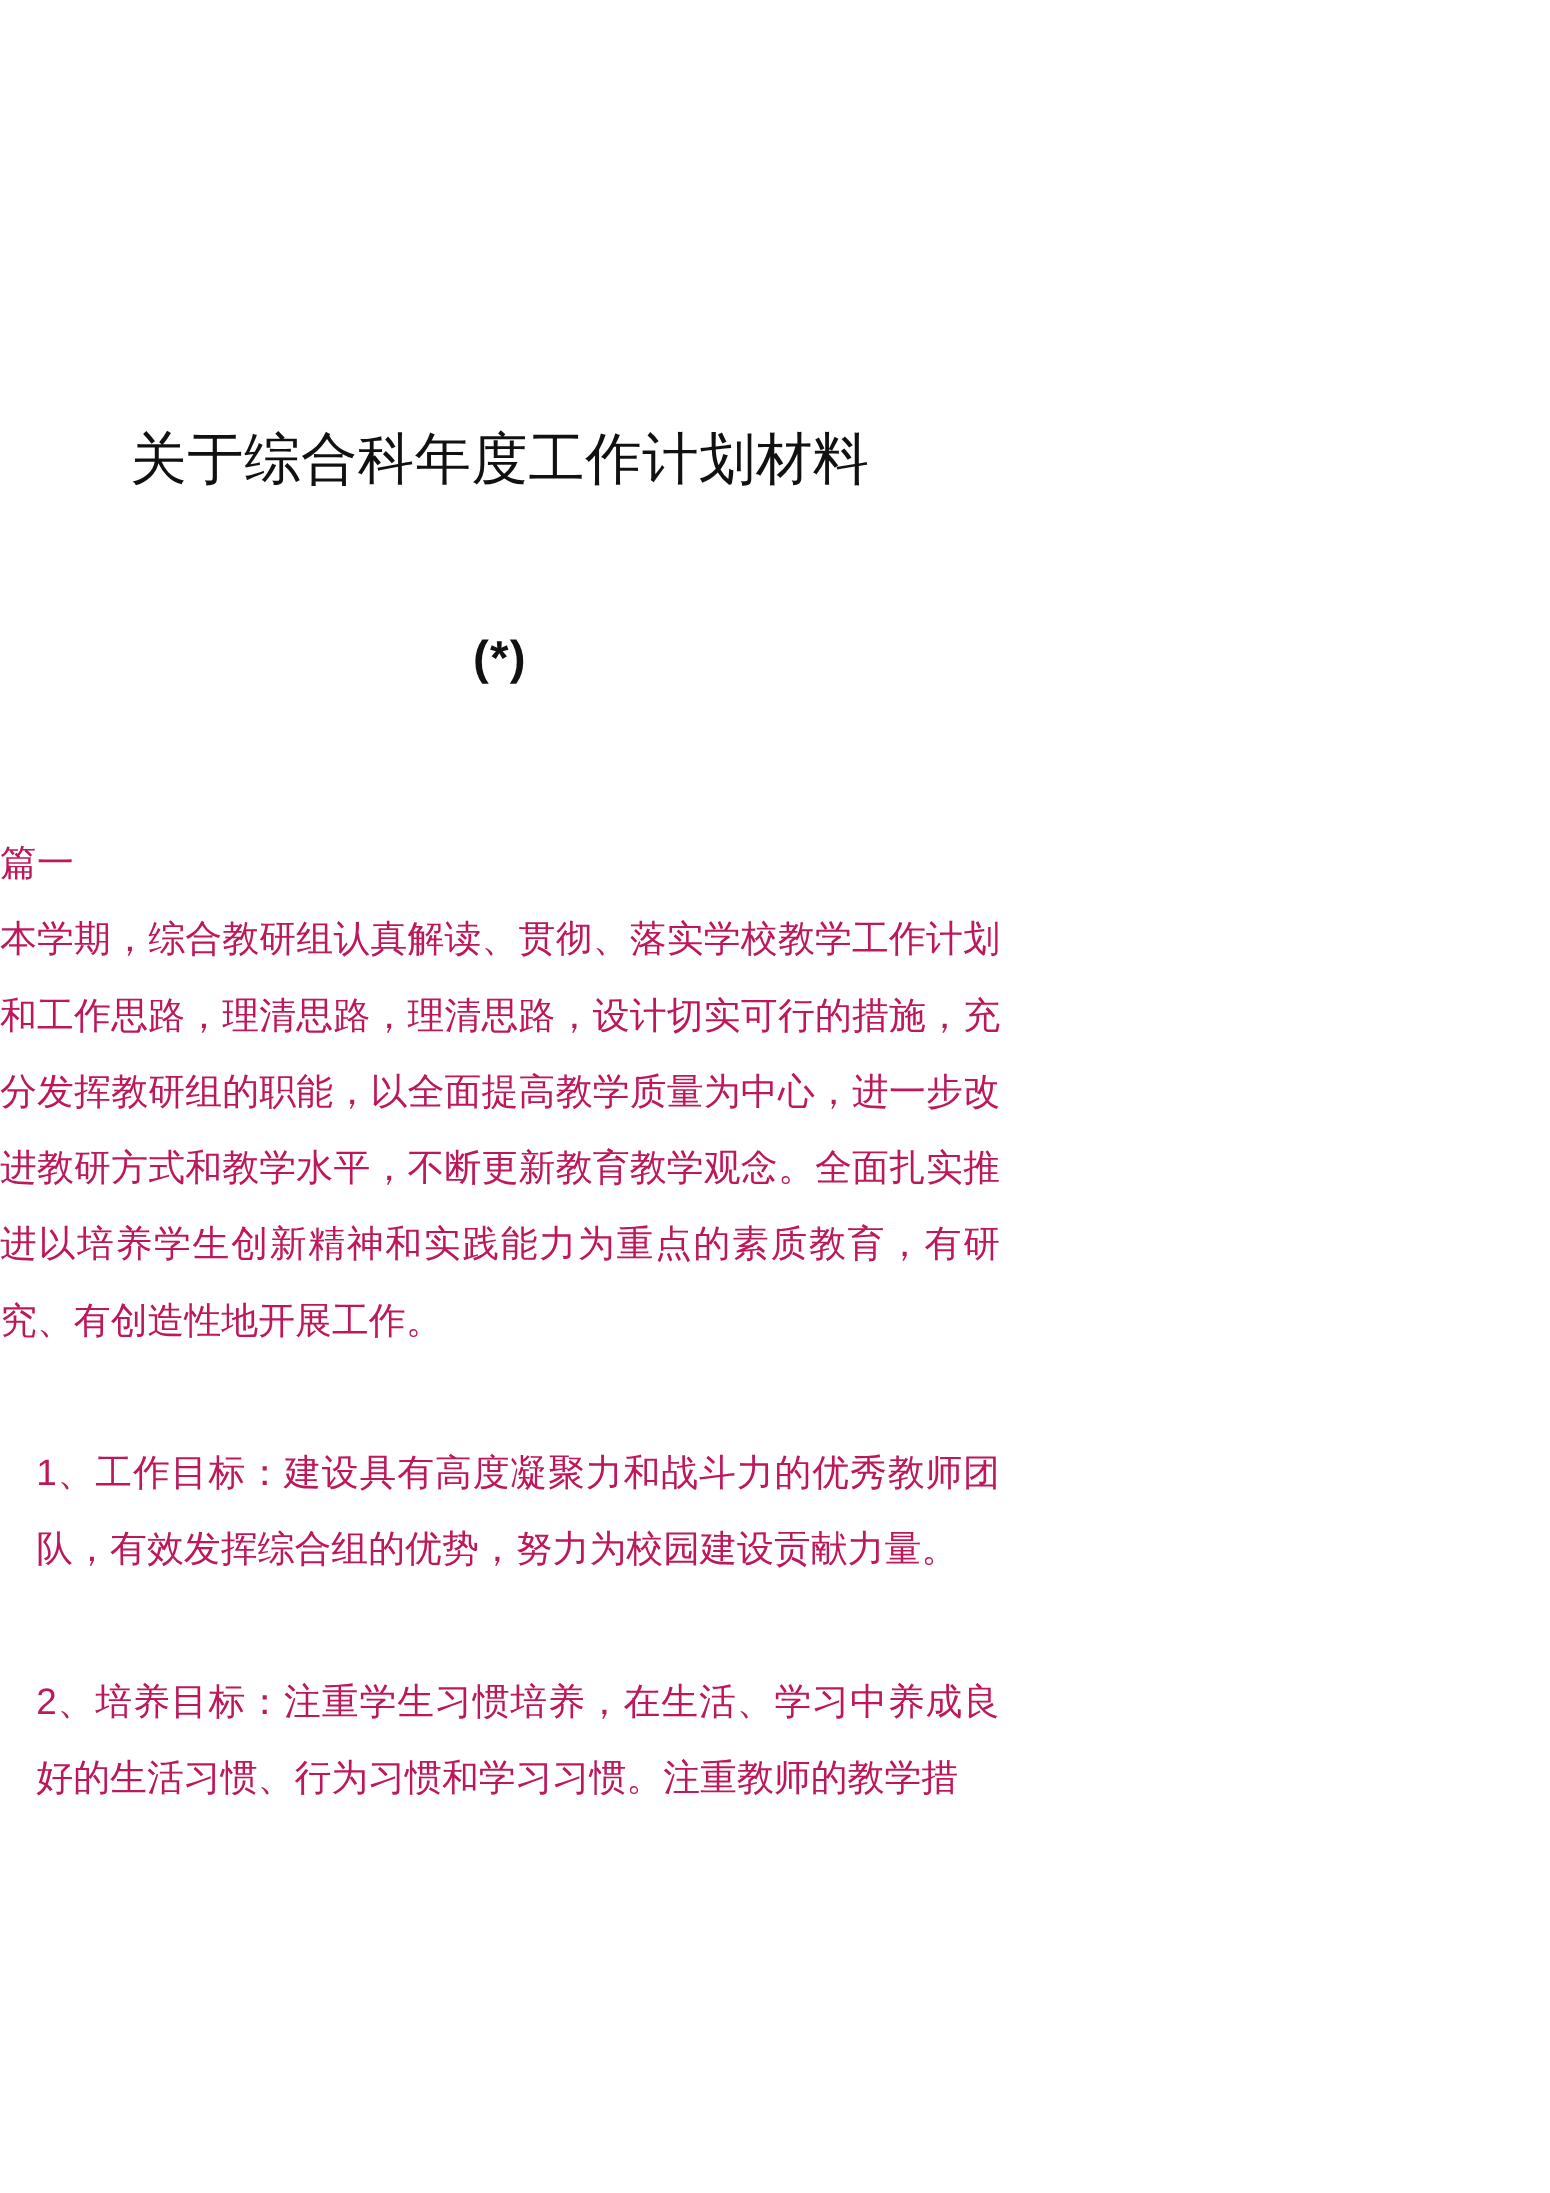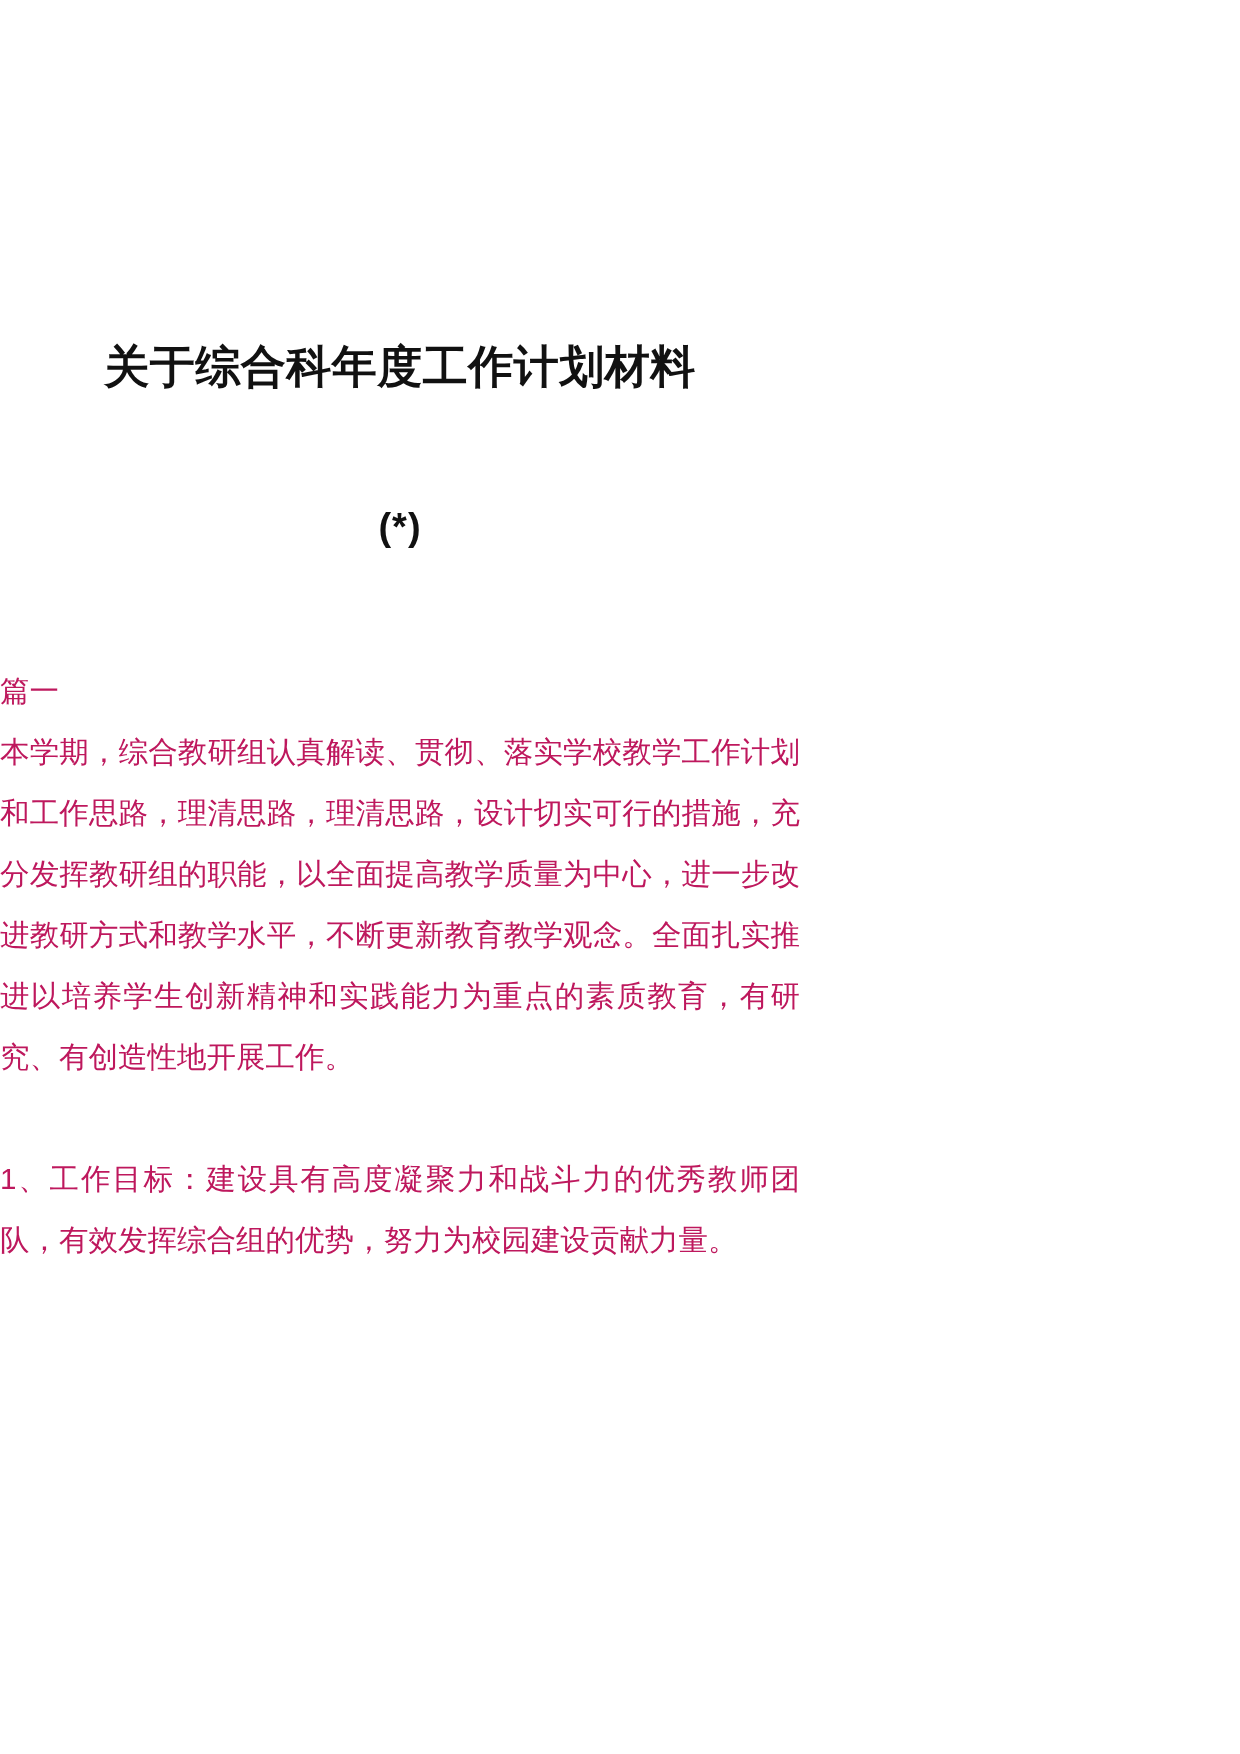--- a/index.html
+++ b/index.html
@@ -15,21 +15,21 @@
     overflow: hidden;
     box-sizing: border-box;
     font-family: "Liberation Sans", "DejaVu Sans", sans-serif;
     color: #1a1a1a;
   }
   .doc-title {
     margin: 0;
     padding: 0;
     text-align: center;
     font-size: 45px;
-    font-weight: 700;
+    font-weight: 400;
     letter-spacing: 0.5px;
     color: #111111;
     line-height: 1.2;
     position: absolute;
     left: 0;
     top: 340px;
     width: 800px;
   }
   .doc-subtitle {
     position: absolute;
@@ -54,20 +54,21 @@
     font-size: 29.5px;
     line-height: 61px;
     color: #be185d;
     text-align: justify;
     text-justify: inter-ideograph;
     letter-spacing: 0px;
     word-break: break-all;
   }
   .para.gap {
     margin-top: 61px;
+    padding-left: 29px;
   }
   .para.section-label {
     text-align: left;
   }
 </style>
 </head>
 <body>
 
 <div class="page">
 
@@ -76,16 +77,17 @@
   <div class="doc-subtitle">(*)</div>
 
   <div class="body-block">
 
     <p class="para section-label">篇一</p>
 
     <p class="para">本学期，综合教研组认真解读、贯彻、落实学校教学工作计划和工作思路，理清思路，理清思路，设计切实可行的措施，充分发挥教研组的职能，以全面提高教学质量为中心，进一步改进教研方式和教学水平，不断更新教育教学观念。全面扎实推进以培养学生创新精神和实践能力为重点的素质教育，有研究、有创造性地开展工作。</p>
 
     <p class="para gap">1、工作目标：建设具有高度凝聚力和战斗力的优秀教师团队，有效发挥综合组的优势，努力为校园建设贡献力量。</p>
 
+    <p class="para gap">2、培养目标：注重学生习惯培养，在生活、学习中养成良好的生活习惯、行为习惯和学习习惯。注重教师的教学措</p>
 
   </div>
 
 </div>
 
 </body></html>

